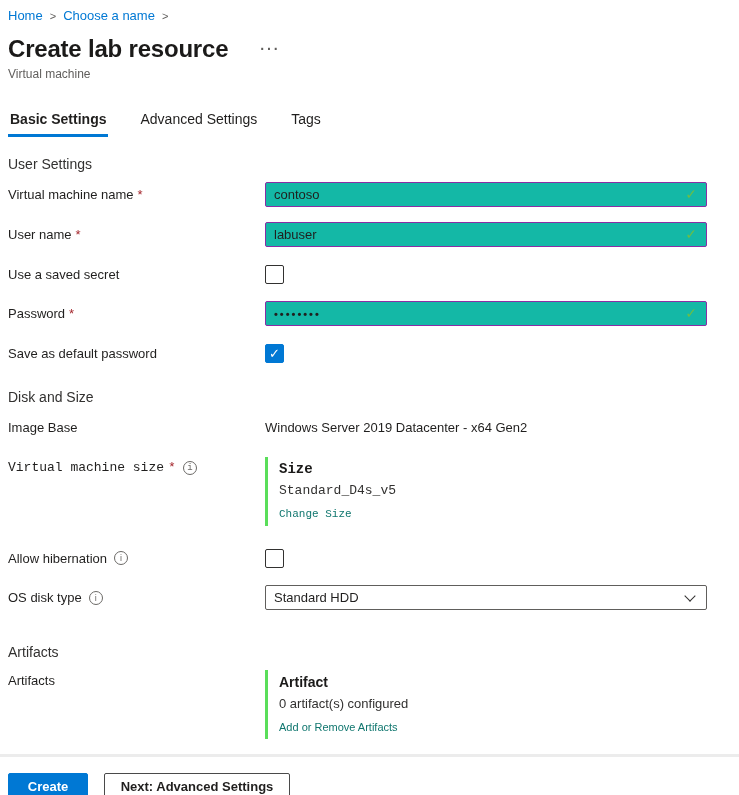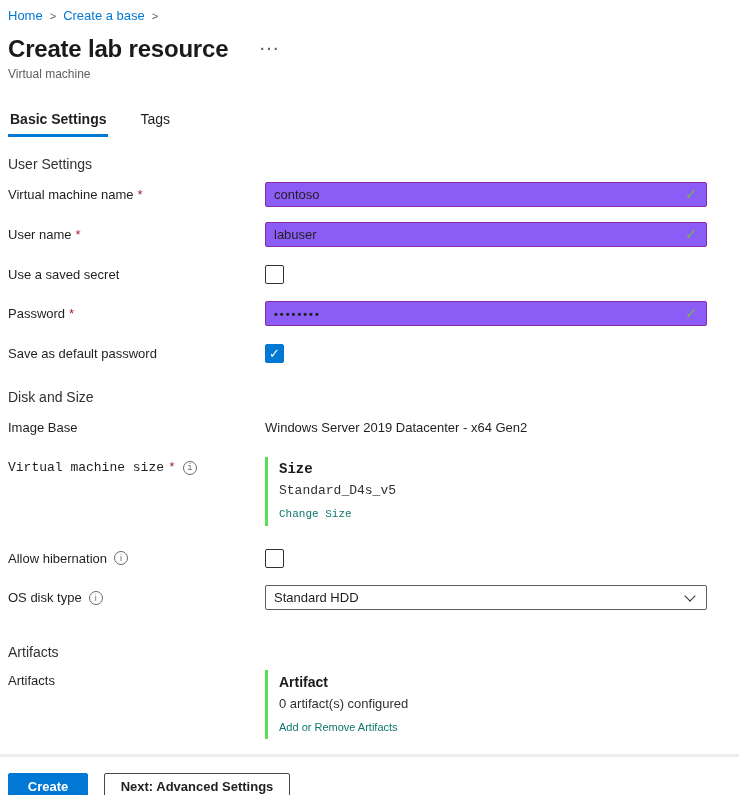--- a/index.html
+++ b/index.html
@@ -40,21 +40,21 @@
     width:14px; height:14px; border:1px solid #6b6966; border-radius:50%;
     color:#6b6966; font-size:9px; line-height:12px; text-align:center;
     margin-left:7px; cursor:pointer; font-style:normal; flex-shrink:0;
   }
 
   
   .field-wrap { position:relative; width:442px; }
   .text-field {
     width:100%; height:25px; border:1px solid #8a2da5; border-radius:2px;
     padding:0 30px 0 8px; font-size:13px; font-family:inherit; color:#201f1e;
-    outline:none; background:#8b5cf6;
+    outline:none; background:#14b8a6;
   }
   .masked .text-field { font-size:11px; letter-spacing:2px; font-weight:700; }
   .valid-check { position:absolute; right:10px; top:4px; color:#6cbe45; font-size:14px; pointer-events:none; }
   .valid-check::before { content:"\2713"; }
 
   
   .checkbox { width:19px; height:19px; border:1px solid #323130; border-radius:2px; background:#fff; cursor:pointer; position:relative; }
   .checkbox.checked { background:#0078d4; border-color:#0078d4; }
   .checkbox.checked::after { content:"\2713"; position:absolute; color:#fff; font-size:13px; left:3px; top:1px; }
 
@@ -90,32 +90,33 @@
   .btn-secondary { background:#fff; color:#201f1e; border:1px solid #4a4a4a; width:186px; }
 </style>
 </head>
 <body>
 
 <div class="page">
 
   <div class="breadcrumb">
     <a class="crumb">Home</a>
     <span class="crumb-sep">&gt;</span>
-    <a class="crumb">Create a base</a>
+    <a class="crumb">Choose a name</a>
     <span class="crumb-sep">&gt;</span>
   </div>
 
   <div class="title-row">
     <div class="page-title">Create lab resource</div>
     <div class="more-options">···</div>
   </div>
   <div class="subtitle">Virtual machine</div>
 
   <div class="tabs">
     <div class="tab active">Basic Settings</div>
+    <div class="tab">Advanced Settings</div>
     <div class="tab">Tags</div>
   </div>
 
   <div class="section-heading">User Settings</div>
 
   <div class="form-row">
     <div class="form-label">
       <span>Virtual machine name</span>
       <span class="required-marker">*</span>
     </div>

